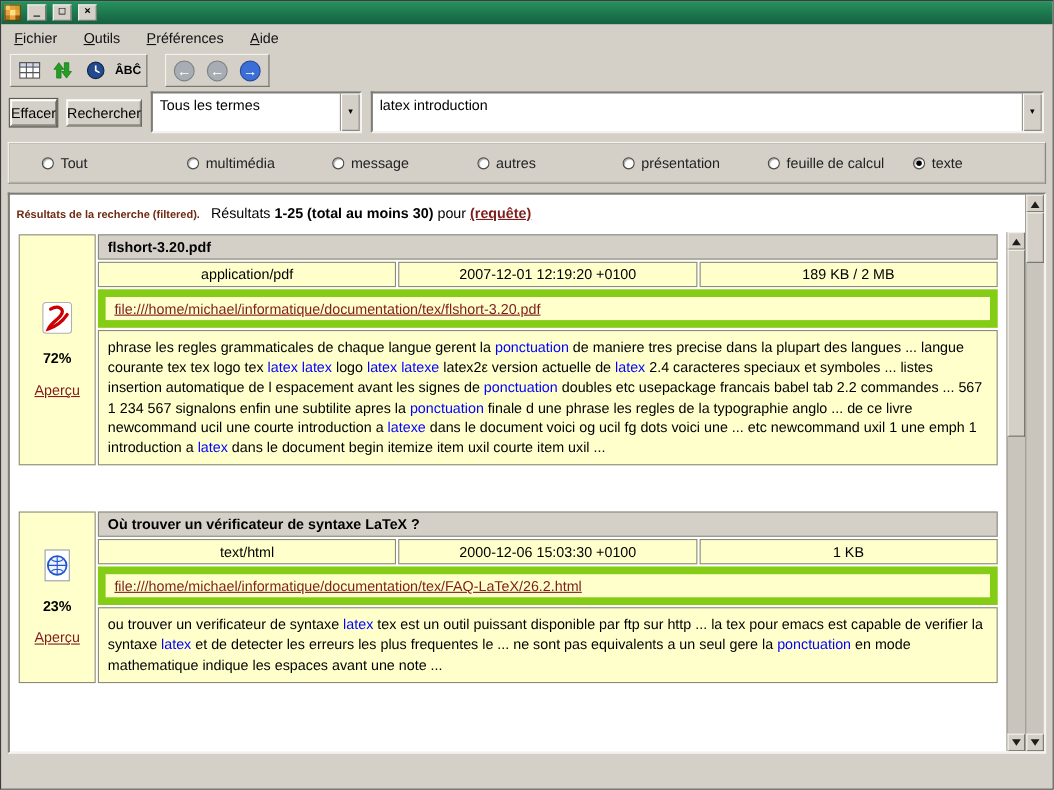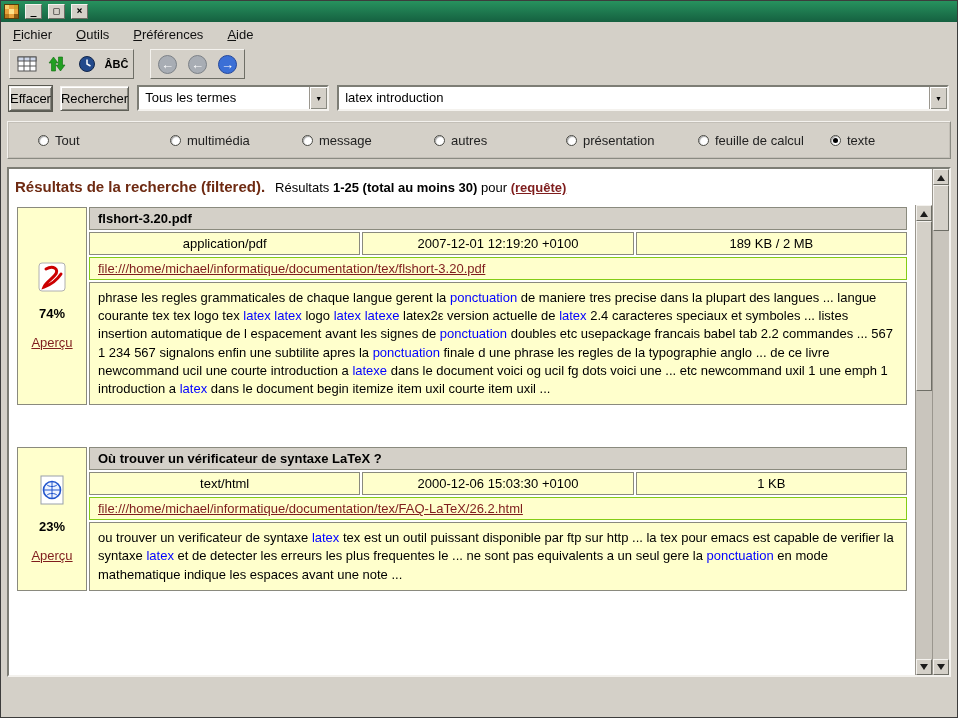--- a/index.html
+++ b/index.html
@@ -22,53 +22,53 @@
   .tb-btn { width:27px; height:24px; display:flex; align-items:center; justify-content:center; background:#d4d0c8; cursor:default; }
   .abc-glyph { font-size:11px; font-weight:bold; }
   .nav-circle { width:19px; height:19px; border-radius:50%; display:flex; align-items:center; justify-content:center; color:#fff; font-size:13px; font-weight:bold; line-height:1; }
   .nav-gray { background:#a8adb4; border:1px solid #7c8187; }
   .nav-blue { background:#3b6fd6; border:1px solid #24479c; }
 
   
   .search-row { flex:0 0 34px; display:flex; align-items:center; gap:8px; padding:2px 8px; }
   .btn3d { background:#d4d0c8; border:1px solid; border-color:#f4f2ee #5f5f57 #5f5f57 #f4f2ee; box-shadow:inset 1px 1px 0 #fff, inset -1px -1px 0 #8a8a82; padding:4px 0; cursor:default; }
   .btn-default { outline:1px solid #5a5a52; }
-  .combo { display:flex; align-items:stretch; background:#fff; border:2px solid; border-color:#7d7d75 #f4f2ee #f4f2ee #7d7d75; height:26px; }
+  .combo { display:flex; align-items:stretch; background:#fff; border:2px solid; border-color:#7d7d75 #f4f2ee #f4f2ee #7d7d75; height:38px; }
   .combo-text { flex:1; padding:3px 6px; white-space:nowrap; overflow:hidden; }
   .combo-arrow { width:18px; background:#d4d0c8; border-left:1px solid #9a968e; box-shadow:inset 1px 1px 0 #fff, inset -1px -1px 0 #8a8a82; display:flex; align-items:center; justify-content:center; font-size:7px; cursor:default; }
   .combo-mode { width:192px; }
   .combo-query { flex:1; }
 
   
   .filter-bar { flex:0 0 38px; margin:6px 6px 0; border:1px solid; border-color:#f4f2ee #8a8a82 #8a8a82 #f4f2ee; box-shadow:inset 0 0 0 1px #c3bfb7; display:flex; align-items:center; padding:0 30px; }
   .radio-item { display:flex; align-items:center; gap:6px; width:132px; color:#222; white-space:nowrap; cursor:default; }
   .radio { width:11px; height:11px; flex:0 0 11px; border-radius:50%; background:#fff; border:1px solid #4a4a44; box-shadow:inset 1px 1px 1px rgba(0,0,0,.35); }
   .radio.checked { display:flex; align-items:center; justify-content:center; }
   .radio.checked::after { content:""; width:5px; height:5px; border-radius:50%; background:#000; }
 
   
   .results-frame { height:510px; margin:8px 6px 0; background:#fff; border:2px solid; border-color:#7d7d75 #f4f2ee #f4f2ee #7d7d75; position:relative; overflow:hidden; }
   .results-content { height:100%; margin-right:17px; display:flex; flex-direction:column; }
   .title-row { padding:9px 6px 10px; display:flex; align-items:baseline; gap:10px; white-space:nowrap; }
-  .rtitle { font-size:15px; font-weight:bold; color:#6e2a12; }
+  .rtitle { font-size:10px; font-weight:bold; color:#6e2a12; }
   .rsummary b { font-weight:bold; }
   .glink { color:#7f1d1d; text-decoration:underline; cursor:pointer; }
   .glink.bold { font-weight:bold; }
 
   .results-list-wrap { flex:1; position:relative; overflow:hidden; }
   .results-list { margin-right:17px; padding:2px 8px 0; }
 
   
   .result { display:flex; gap:2px; margin-bottom:42px; }
   .result-left { flex:0 0 70px; border:1px solid #8a8a7e; background:#ffffcc; display:flex; flex-direction:column; align-items:center; justify-content:center; gap:14px; padding:8px 2px; }
   .result-right { flex:1; display:flex; flex-direction:column; gap:2px; min-width:0; }
   .r-header { border:1px solid #8a8a7e; background:#d4d0c8; font-weight:bold; padding:3px 8px; }
   .r-meta { display:flex; gap:2px; }
   .r-cell { flex:1; border:1px solid #8a8a7e; background:#ffffcc; text-align:center; padding:3px 4px; }
-  .r-url { border:1px solid #84cc16; background:#ffffcc; padding:3px 8px; white-space:nowrap; overflow:hidden; }
+  .r-url { border:7px solid #84cc16; background:#ffffcc; padding:3px 8px; white-space:nowrap; overflow:hidden; }
   .r-abstract { border:1px solid #8a8a7e; background:#ffffcc; padding:6px 8px; line-height:1.4; }
   .hl { color:#0000ff; }
   .percent { font-weight:bold; }
 
   
   .sb { background:#c9c5bd; display:flex; flex-direction:column; }
   .sb-outer { position:absolute; top:0; right:0; bottom:0; width:17px; border-left:1px solid #9a968e; }
   .sb-inner { position:absolute; top:0; right:0; bottom:0; width:17px; border-left:1px solid #9a968e; }
   .sb-btn { flex:0 0 16px; background:#d4d0c8; border:1px solid; border-color:#f4f2ee #6e6e66 #6e6e66 #f4f2ee; display:flex; align-items:center; justify-content:center; cursor:default; }
   .sb-thumb { background:#d4d0c8; border:1px solid; border-color:#f4f2ee #6e6e66 #6e6e66 #f4f2ee; }
@@ -214,21 +214,21 @@
         <div class="results-list">
   <div class="result">
     <div class="result-left">
       <span style="display:flex;">
         <svg width="30" height="30" viewBox="0 0 30 30">
           <rect x="2" y="1" width="26" height="28" rx="3" fill="#fff" stroke="#b0b0b0"></rect>
           <path d="M9 7 C 16 3, 23 7, 18 13 C 14 18, 9 20, 7 25 C 13 23, 20 18, 24 12" fill="none" stroke="#cc0000" stroke-width="3" stroke-linecap="round"></path>
         </svg>
       </span>
 
-      <span class="percent">74%</span>
+      <span class="percent">72%</span>
       <a class="glink">Aperçu</a>
     </div>
     <div class="result-right">
       <div class="r-header">flshort-3.20.pdf</div>
       <div class="r-meta">
         <div class="r-cell">application/pdf</div>
         <div class="r-cell">2007-12-01 12:19:20 +0100</div>
         <div class="r-cell">189 KB / 2 MB</div>
       </div>
       <div class="r-url">

